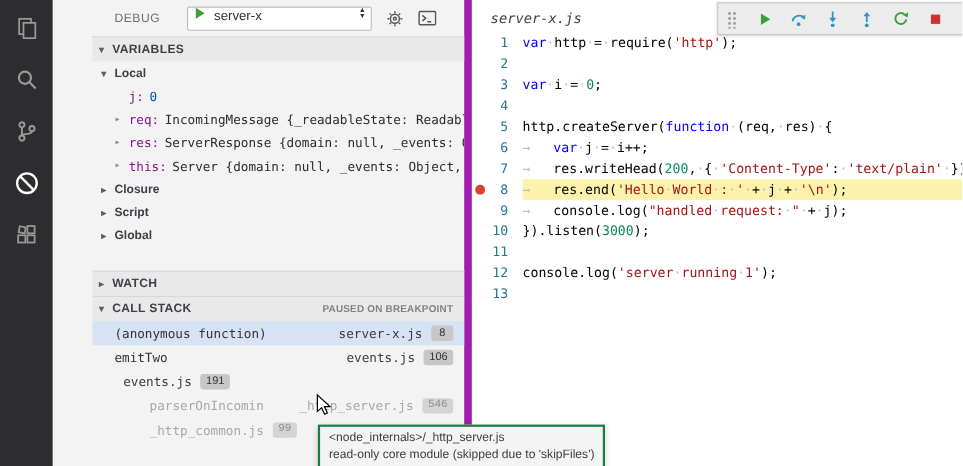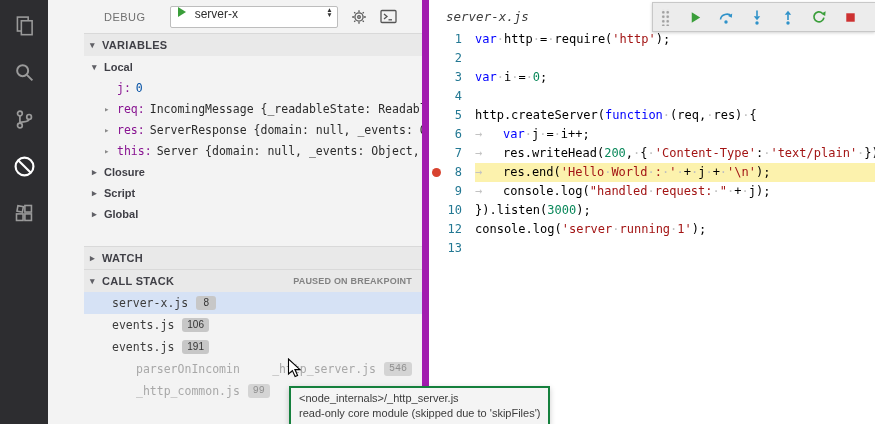--- a/index.html
+++ b/index.html
@@ -209,24 +209,26 @@
       <span>WATCH</span>
     </div>
 
     <div class="sec-head">
       <span class="chev">▾</span>
       <span>CALL STACK</span>
       <span class="cs-status">PAUSED ON BREAKPOINT</span>
     </div>
     <div id="callstack">
         <div class="cs-row selected">
+          <span class="fn">(anonymous function)</span>
           <span class="file">server-x.js</span>
           <span class="badge">8</span>
         </div>
         <div class="cs-row">
+          <span class="fn">emitTwo</span>
           <span class="file">events.js</span>
           <span class="badge">106</span>
         </div>
         <div class="cs-row">
           <span class="file">events.js</span>
           <span class="badge">191</span>
         </div>
         <div class="cs-row disabled">
           <span class="fn">parserOnIncoming</span>
           <span class="file">_http_server.js</span>
@@ -348,20 +350,27 @@
         <div class="code-line">
           <div class="gutter">
             <span class="bp"></span>
             <span class="lnum">10</span>
           </div>
           <div class="code"><span class="tk-pl">}).listen(</span><span class="tk-num">3000</span><span class="tk-pl">);</span></div>
         </div>
         <div class="code-line">
           <div class="gutter">
             <span class="bp"></span>
+            <span class="lnum">11</span>
+          </div>
+          <div class="code"></div>
+        </div>
+        <div class="code-line">
+          <div class="gutter">
+            <span class="bp"></span>
             <span class="lnum">12</span>
           </div>
           <div class="code"><span class="tk-pl">console.log(</span><span class="tk-str">'server<span class="ws">·</span>running<span class="ws">·</span>1'</span><span class="tk-pl">);</span></div>
         </div>
         <div class="code-line">
           <div class="gutter">
             <span class="bp"></span>
             <span class="lnum">13</span>
           </div>
           <div class="code"></div>

